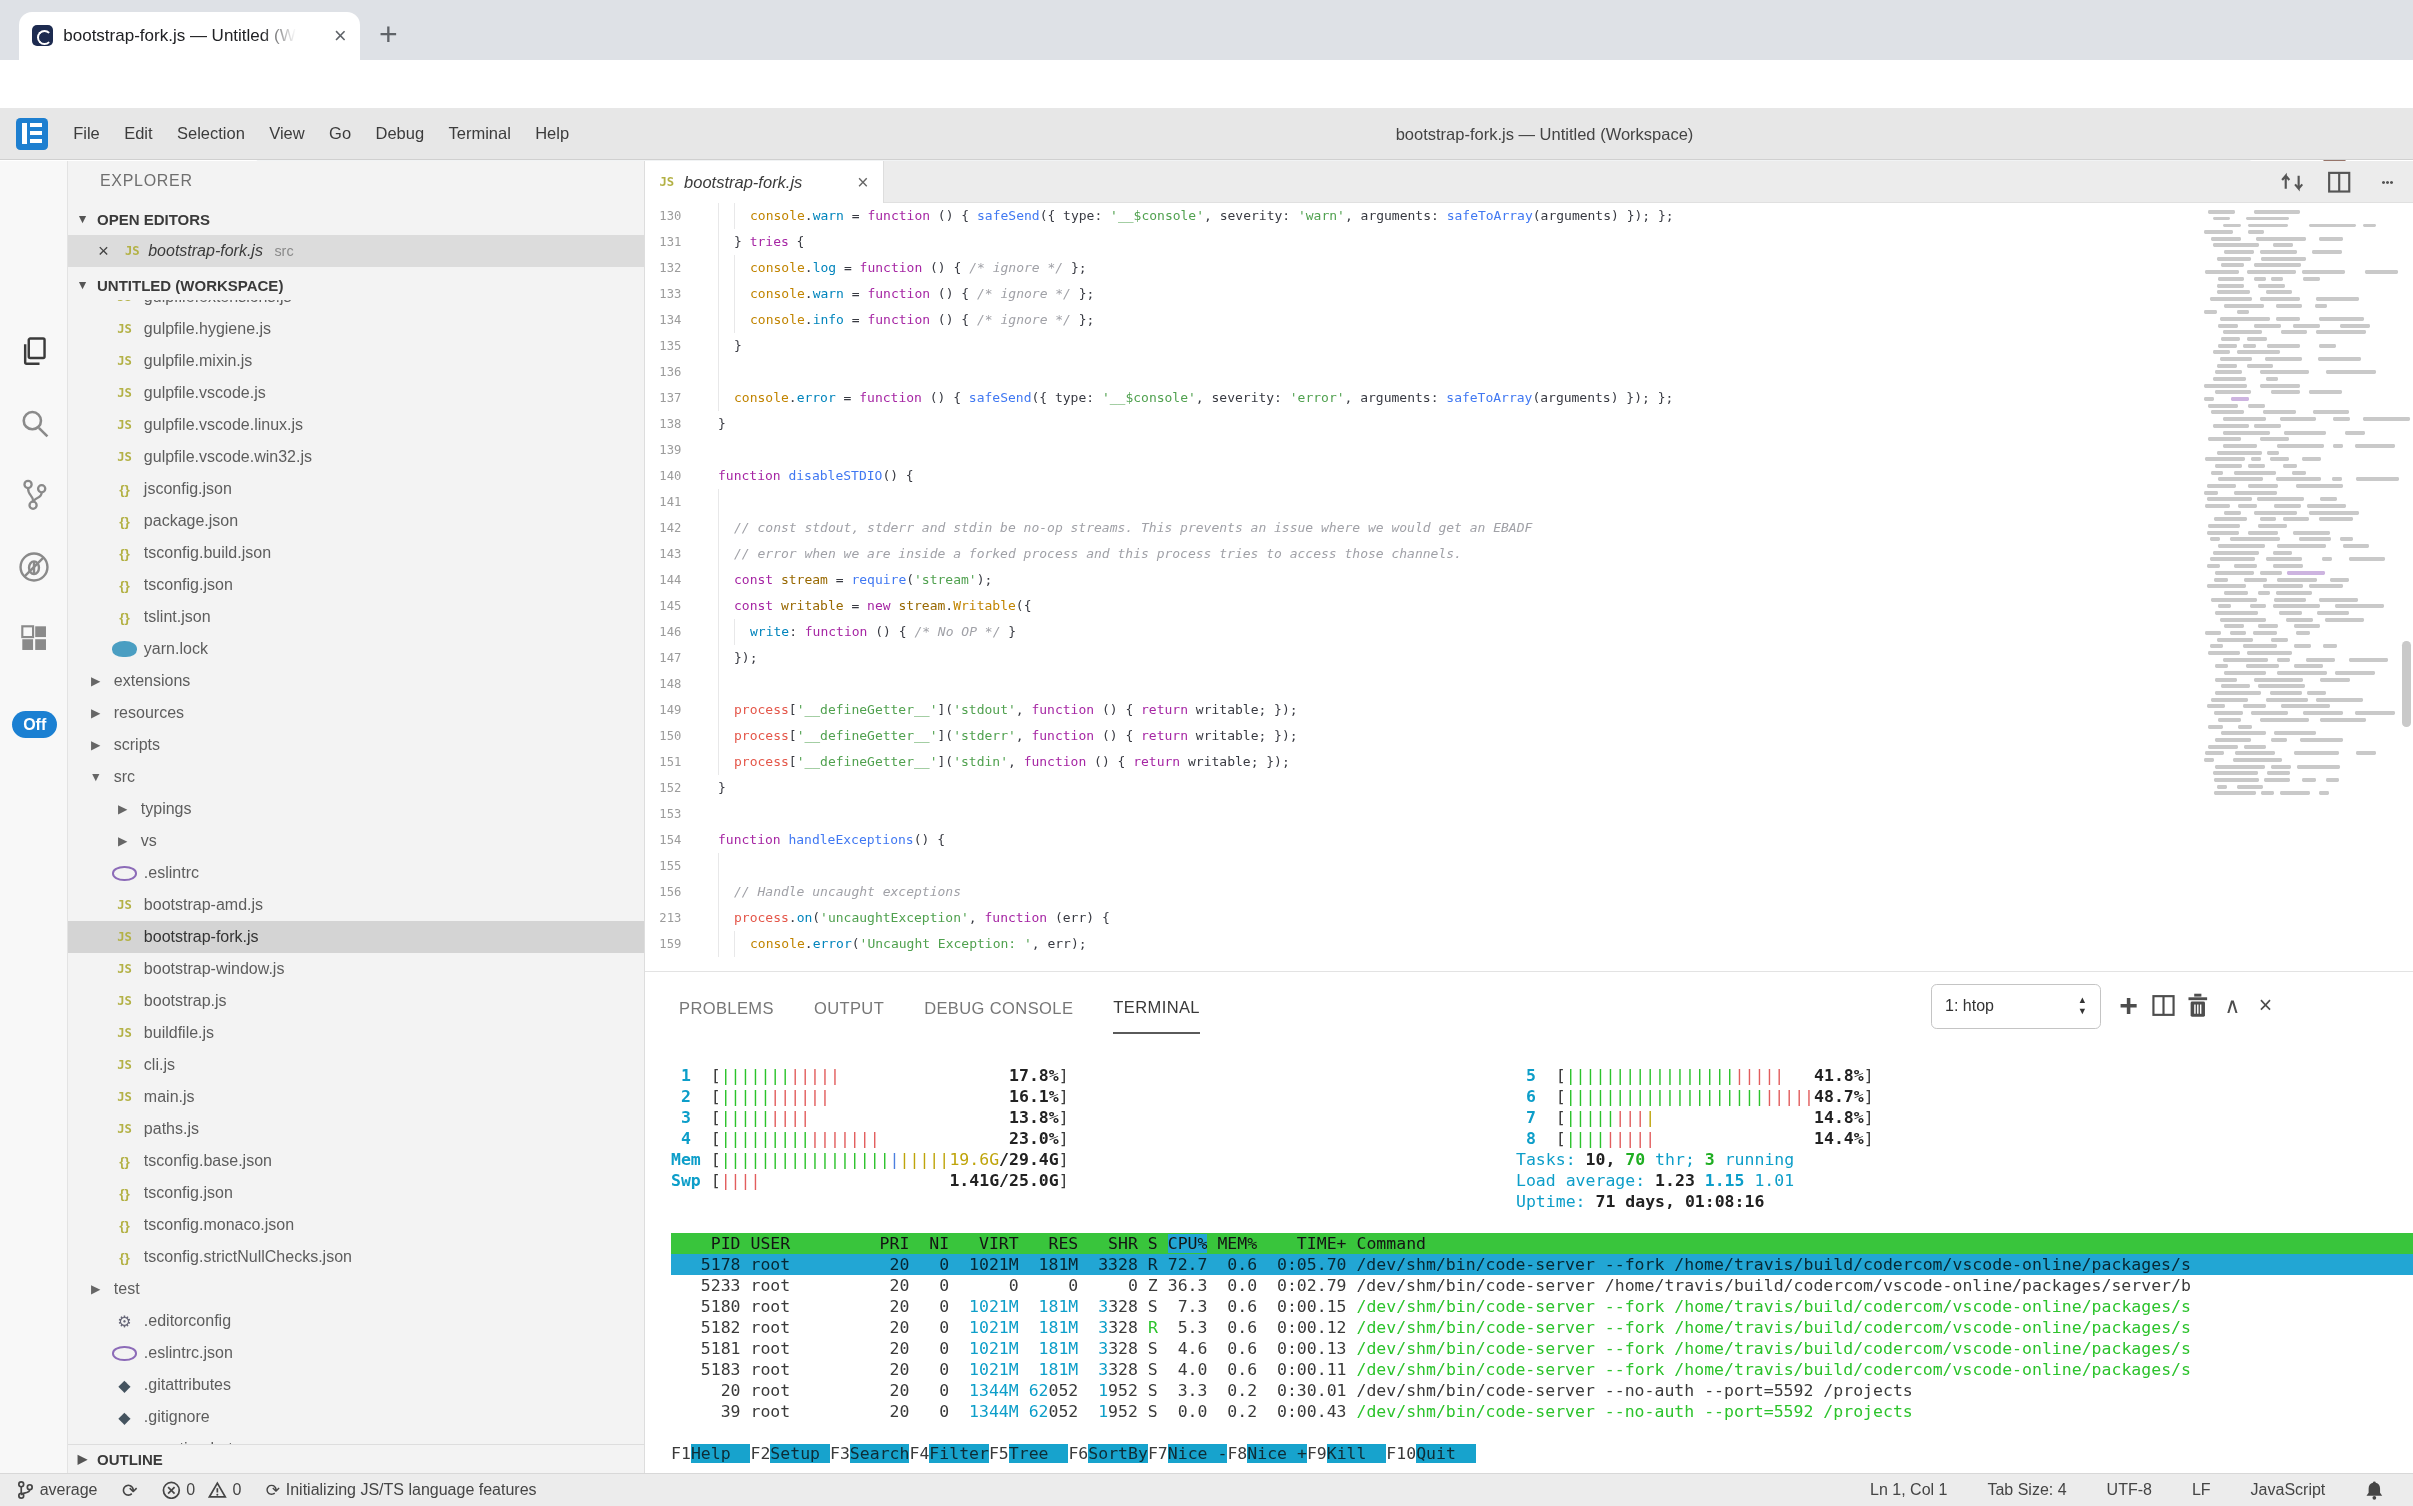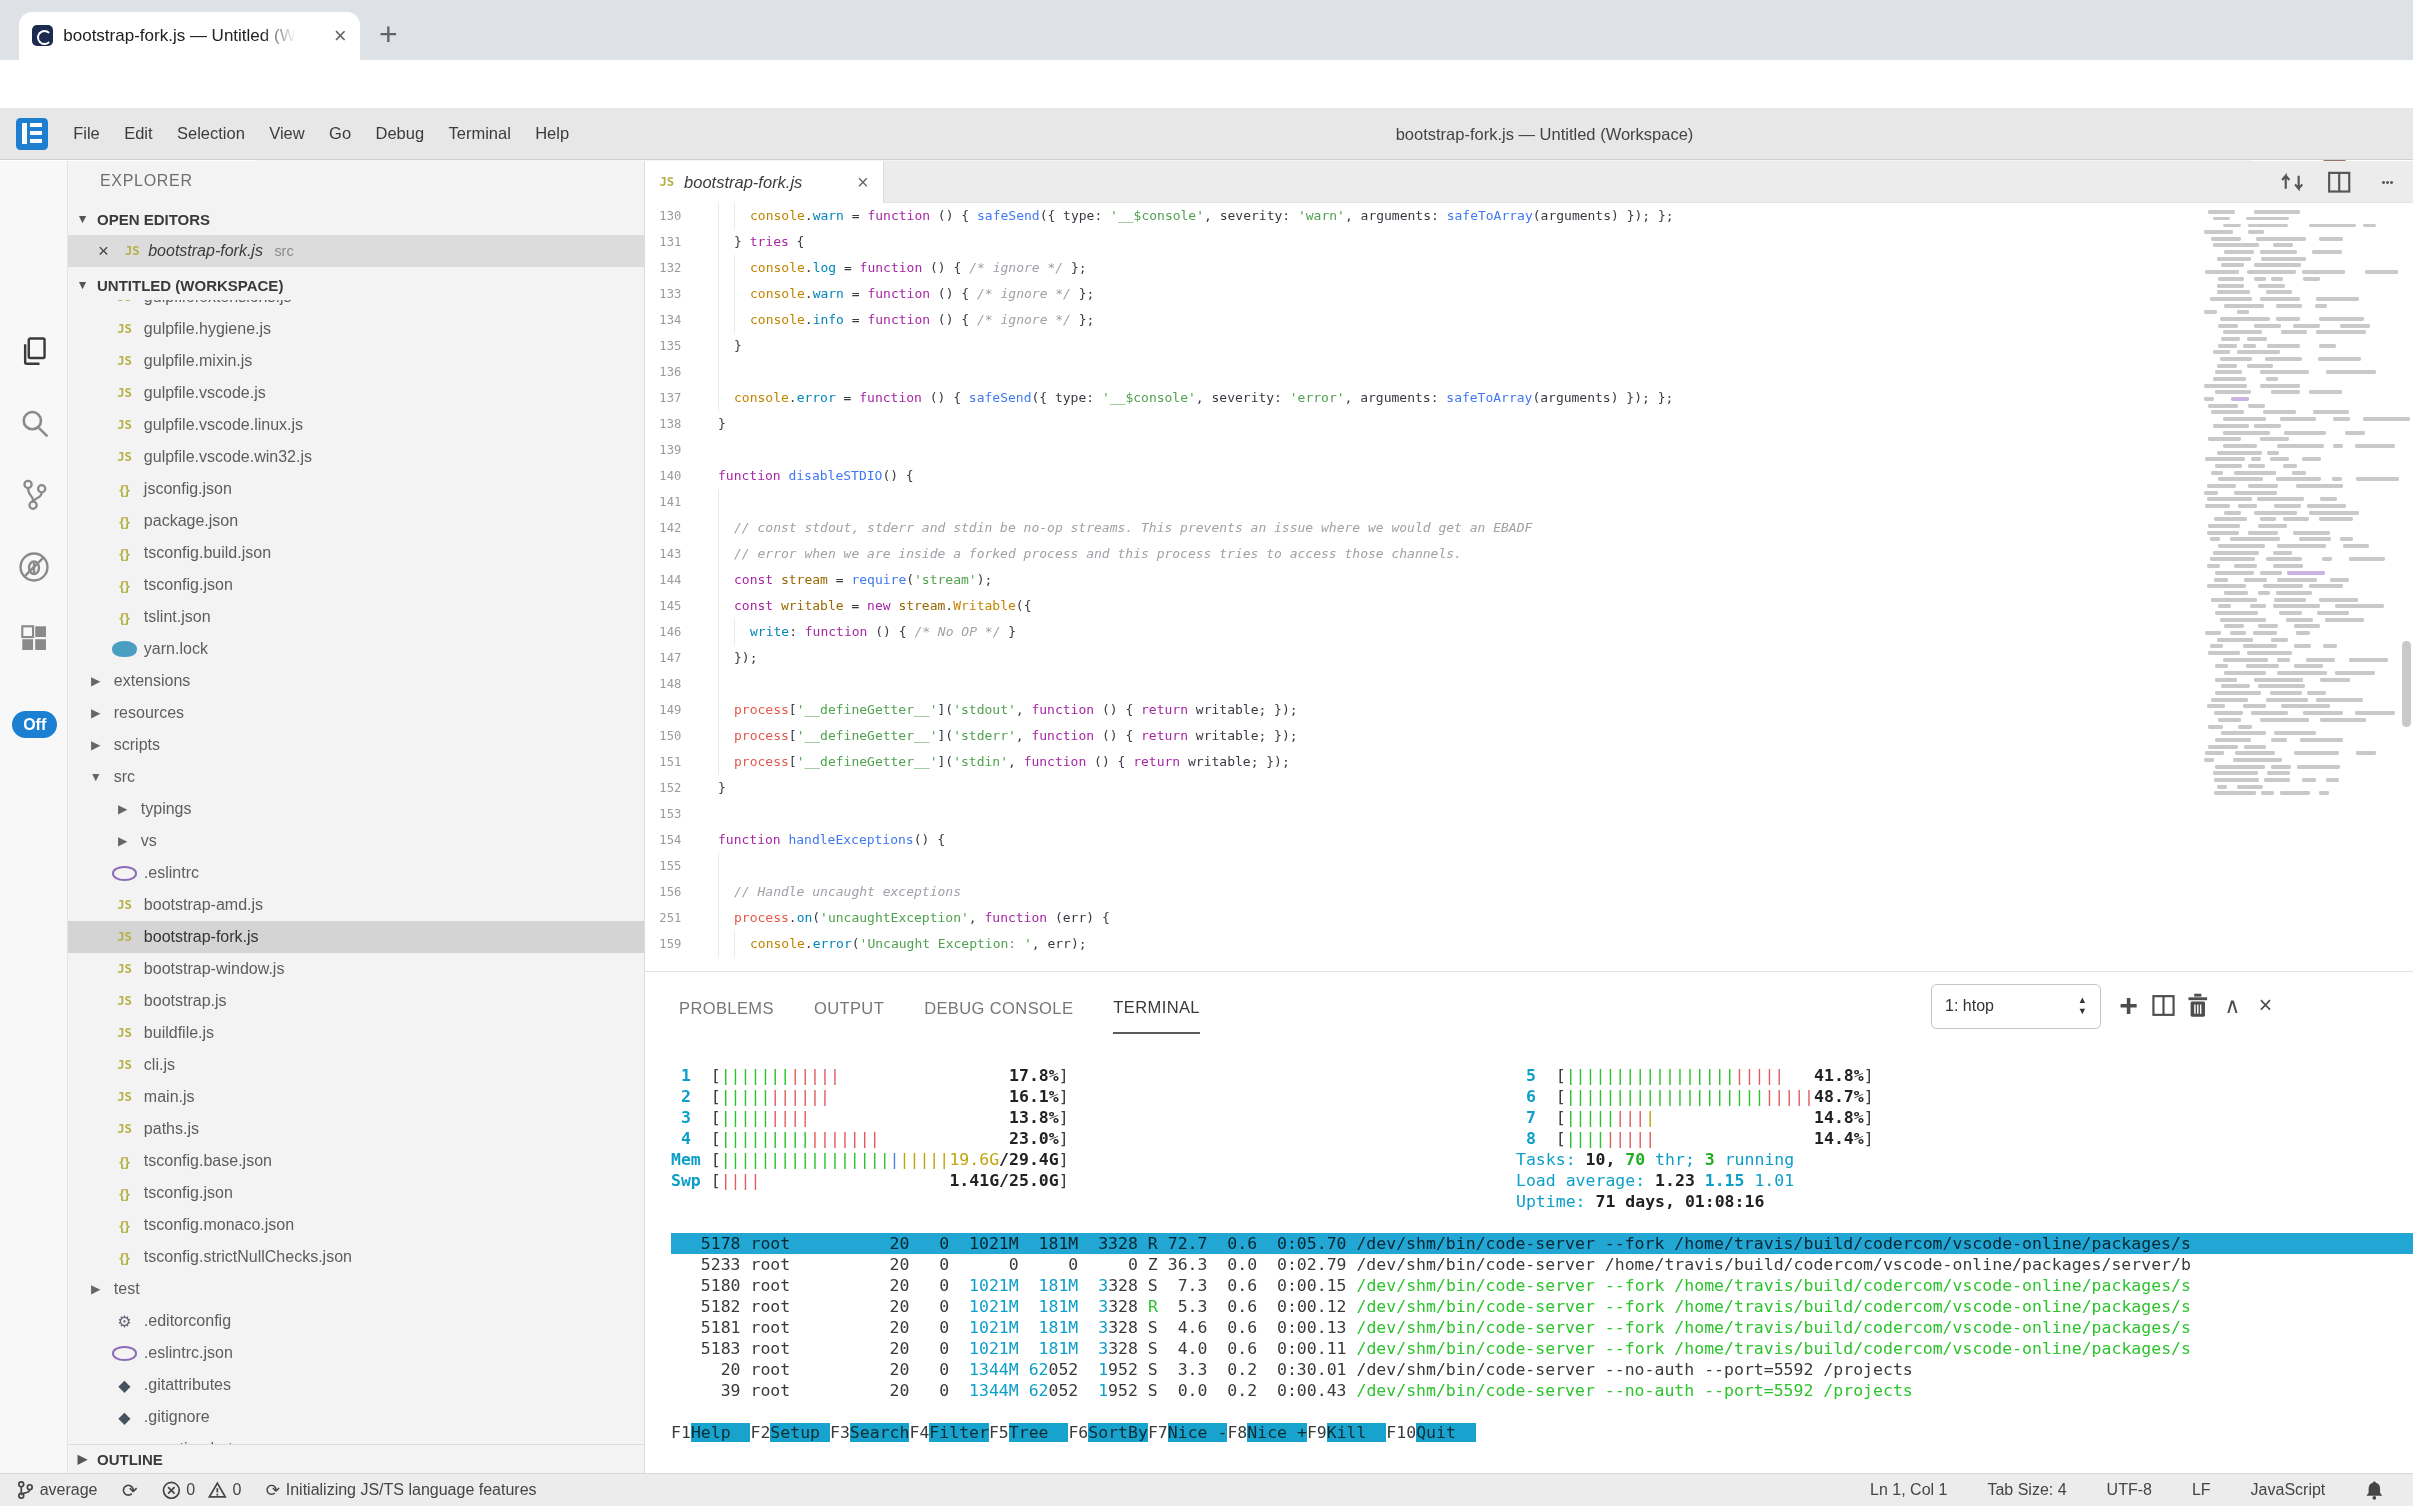--- a/index.html
+++ b/index.html
@@ -452,21 +452,21 @@
       <div class="cline"><span class="ln">147</span><span class="ctext"><span class="guide"></span><span class="c-p">});</span></span></div>
       <div class="cline"><span class="ln">148</span><span class="ctext"><span class="guide"></span></span></div>
       <div class="cline"><span class="ln">149</span><span class="ctext"><span class="guide"></span><span class="c-red">process</span><span class="c-p">[</span><span class="c-str">'__defineGetter__'</span><span class="c-p">](</span><span class="c-str">'stdout'</span><span class="c-p">, </span><span class="c-k">function</span><span class="c-p"> () { </span><span class="c-k">return</span><span class="c-p"> writable; });</span></span></div>
       <div class="cline"><span class="ln">150</span><span class="ctext"><span class="guide"></span><span class="c-red">process</span><span class="c-p">[</span><span class="c-str">'__defineGetter__'</span><span class="c-p">](</span><span class="c-str">'stderr'</span><span class="c-p">, </span><span class="c-k">function</span><span class="c-p"> () { </span><span class="c-k">return</span><span class="c-p"> writable; });</span></span></div>
       <div class="cline"><span class="ln">151</span><span class="ctext"><span class="guide"></span><span class="c-red">process</span><span class="c-p">[</span><span class="c-str">'__defineGetter__'</span><span class="c-p">](</span><span class="c-str">'stdin'</span><span class="c-p">, </span><span class="c-k">function</span><span class="c-p"> () { </span><span class="c-k">return</span><span class="c-p"> writable; });</span></span></div>
       <div class="cline"><span class="ln">152</span><span class="ctext"><span class="c-p">}</span></span></div>
       <div class="cline"><span class="ln">153</span><span class="ctext"></span></div>
       <div class="cline"><span class="ln">154</span><span class="ctext"><span class="c-k">function</span><span class="c-p"> </span><span class="c-fn">handleExceptions</span><span class="c-p">() {</span></span></div>
       <div class="cline"><span class="ln">155</span><span class="ctext"><span class="guide"></span></span></div>
       <div class="cline"><span class="ln">156</span><span class="ctext"><span class="guide"></span><span class="c-com">// Handle uncaught exceptions</span></span></div>
-      <div class="cline"><span class="ln">251</span><span class="ctext"><span class="guide"></span><span class="c-red">process</span><span class="c-p">.</span><span class="c-prop">on</span><span class="c-p">(</span><span class="c-str">'uncaughtException'</span><span class="c-p">, </span><span class="c-k">function</span><span class="c-p"> (err) {</span></span></div>
+      <div class="cline"><span class="ln">213</span><span class="ctext"><span class="guide"></span><span class="c-red">process</span><span class="c-p">.</span><span class="c-prop">on</span><span class="c-p">(</span><span class="c-str">'uncaughtException'</span><span class="c-p">, </span><span class="c-k">function</span><span class="c-p"> (err) {</span></span></div>
       <div class="cline"><span class="ln">159</span><span class="ctext"><span class="guide"></span><span class="guide"></span><span class="c-obj">console</span><span class="c-p">.</span><span class="c-prop">error</span><span class="c-p">(</span><span class="c-str">'Uncaught Exception: '</span><span class="c-p">, err);</span></span></div>
     </div>
   <div id="minimap">
       <div id="mm-canvas">
         <div class="mmrow" style="top: 0px; left: 7.2px; width: 27px; background: rgb(201, 201, 201);"></div>
         <div class="mmrow" style="top: 0px; left: 53px; width: 46px; background: rgb(201, 201, 201);"></div>
         <div class="mmrow" style="top: 6.7px; left: 11.5px; width: 17px; background: rgb(201, 201, 201);"></div>
         <div class="mmrow" style="top: 6.7px; left: 45px; width: 43px; background: rgb(201, 201, 201);"></div>
         <div class="mmrow" style="top: 13.4px; left: 21.6px; width: 18.7px; background: rgb(201, 201, 201);"></div>
         <div class="mmrow" style="top: 13.4px; left: 47px; width: 40px; background: rgb(201, 201, 201);"></div>
@@ -760,20 +760,21 @@
   <div class="ptool" style="left:1604px;font-size:23px">×</div>
   <div id="term">
       <div class="tline mL"><span class="t-cyb"> 1  </span><span class="t-fg">[</span><span class="meter "><span class="bars"><span class="t-g">|||||||</span><span class="t-r">|||||</span></span><span class="t-fgb">17.8%</span></span><span class="t-fg">]</span><span class="rcol mR"><span class="t-cyb"> 5  </span><span class="t-fg">[</span><span class="meter "><span class="bars"><span class="t-g">|||||||||||||||||</span><span class="t-r">|||||</span></span><span class="t-fgb">41.8%</span></span><span class="t-fg">]</span></span></div>
       <div class="tline mL"><span class="t-cyb"> 2  </span><span class="t-fg">[</span><span class="meter "><span class="bars"><span class="t-g">|||||</span><span class="t-r">||||||</span></span><span class="t-fgb">16.1%</span></span><span class="t-fg">]</span><span class="rcol mR"><span class="t-cyb"> 6  </span><span class="t-fg">[</span><span class="meter "><span class="bars"><span class="t-g">||||||||||||||||||||</span><span class="t-r">|||||</span></span><span class="t-fgb">48.7%</span></span><span class="t-fg">]</span></span></div>
       <div class="tline mL"><span class="t-cyb"> 3  </span><span class="t-fg">[</span><span class="meter "><span class="bars"><span class="t-g">|||||</span><span class="t-r">||||</span></span><span class="t-fgb">13.8%</span></span><span class="t-fg">]</span><span class="rcol mR"><span class="t-cyb"> 7  </span><span class="t-fg">[</span><span class="meter "><span class="bars"><span class="t-g">|||||</span><span class="t-r">|||</span><span class="t-y">|</span></span><span class="t-fgb">14.8%</span></span><span class="t-fg">]</span></span></div>
       <div class="tline mL"><span class="t-cyb"> 4  </span><span class="t-fg">[</span><span class="meter "><span class="bars"><span class="t-g">|||||||||</span><span class="t-r">|||||||</span></span><span class="t-fgb">23.0%</span></span><span class="t-fg">]</span><span class="rcol mR"><span class="t-cyb"> 8  </span><span class="t-fg">[</span><span class="meter "><span class="bars"><span class="t-g">||||</span><span class="t-r">|||||</span></span><span class="t-fgb">14.4%</span></span><span class="t-fg">]</span></span></div>
       <div class="tline mL"><span class="t-cyb">Mem </span><span class="t-fg">[</span><span class="meter "><span class="bars"><span class="t-g">|||||||||||||||||</span><span class="t-bl">|</span><span class="t-y">|||||</span></span><span class="t-y">19.6G</span><span class="t-fgb">/29.4G</span></span><span class="t-fg">]</span><span class="rcol mR"><span class="t-cy">Tasks: </span><span class="t-fgb">10, </span><span class="t-gb">70</span><span class="t-cy"> thr; </span><span class="t-gb">3</span><span class="t-cy"> running</span></span></div>
       <div class="tline mL"><span class="t-cyb">Swp </span><span class="t-fg">[</span><span class="meter "><span class="bars"><span class="t-r">||||</span></span><span class="t-fgb">1.41G/25.0G</span></span><span class="t-fg">]</span><span class="rcol mR"><span class="t-cy">Load average: </span><span class="t-fgb">1.23 </span><span class="t-cyb">1.15 </span><span class="t-cy">1.01</span></span></div>
       <div class="tline mL"><span class="rcol mR"><span class="t-cy">Uptime: </span><span class="t-fgb">71 days, 01:08:16</span></span></div>
       <div class="tline"></div>
+      <div class="tline hdr"><span class="t-hdr">    PID USER         PRI  NI   VIRT   RES   SHR S </span><span class="t-hdrsel">CPU%</span><span class="t-hdr"> MEM%    TIME+ Command</span></div>
       <div class="tline sel"><span class="t-fg">   5178 root          20   0  1021M  181M  3328 R 72.7  0.6  0:05.70 /dev/shm/bin/code-server --fork /home/travis/build/codercom/vscode-online/packages/s</span></div>
       <div class="tline"><span class="t-fg">   5233 root          20   0      0     0     0 Z 36.3  0.0  0:02.79 /dev/shm/bin/code-server /home/travis/build/codercom/vscode-online/packages/server/b</span></div>
       <div class="tline"><span class="t-fg">   5180 root          20   0  </span><span class="t-cy">1021M</span><span class="t-fg">  </span><span class="t-cy">181M</span><span class="t-fg">  </span><span class="t-cy">3</span><span class="t-fg">328 S  7.3  0.6  0:00.15 </span><span class="t-g">/dev/shm/bin/code-server --fork /home/travis/build/codercom/vscode-online/packages/s</span></div>
       <div class="tline"><span class="t-fg">   5182 root          20   0  </span><span class="t-cy">1021M</span><span class="t-fg">  </span><span class="t-cy">181M</span><span class="t-fg">  </span><span class="t-cy">3</span><span class="t-fg">328 </span><span class="t-g">R</span><span class="t-fg">  5.3  0.6  0:00.12 </span><span class="t-g">/dev/shm/bin/code-server --fork /home/travis/build/codercom/vscode-online/packages/s</span></div>
       <div class="tline"><span class="t-fg">   5181 root          20   0  </span><span class="t-cy">1021M</span><span class="t-fg">  </span><span class="t-cy">181M</span><span class="t-fg">  </span><span class="t-cy">3</span><span class="t-fg">328 S  4.6  0.6  0:00.13 </span><span class="t-g">/dev/shm/bin/code-server --fork /home/travis/build/codercom/vscode-online/packages/s</span></div>
       <div class="tline"><span class="t-fg">   5183 root          20   0  </span><span class="t-cy">1021M</span><span class="t-fg">  </span><span class="t-cy">181M</span><span class="t-fg">  </span><span class="t-cy">3</span><span class="t-fg">328 S  4.0  0.6  0:00.11 </span><span class="t-g">/dev/shm/bin/code-server --fork /home/travis/build/codercom/vscode-online/packages/s</span></div>
       <div class="tline"><span class="t-fg">     20 root          20   0  </span><span class="t-cy">1344M</span><span class="t-fg"> </span><span class="t-cy">62</span><span class="t-fg">052  </span><span class="t-cy">1</span><span class="t-fg">952 S  3.3  0.2  0:30.01 </span><span class="t-fg">/dev/shm/bin/code-server --no-auth --port=5592 /projects</span></div>
       <div class="tline"><span class="t-fg">     39 root          20   0  </span><span class="t-cy">1344M</span><span class="t-fg"> </span><span class="t-cy">62</span><span class="t-fg">052  </span><span class="t-cy">1</span><span class="t-fg">952 S  0.0  0.2  0:00.43 </span><span class="t-g">/dev/shm/bin/code-server --no-auth --port=5592 /projects</span></div>
       <div class="tline"></div>
       <div class="tline"><span class="t-fg">F1</span><span class="t-fnk">Help  </span><span class="t-fg">F2</span><span class="t-fnk">Setup </span><span class="t-fg">F3</span><span class="t-fnk">Search</span><span class="t-fg">F4</span><span class="t-fnk">Filter</span><span class="t-fg">F5</span><span class="t-fnk">Tree  </span><span class="t-fg">F6</span><span class="t-fnk">SortBy</span><span class="t-fg">F7</span><span class="t-fnk">Nice -</span><span class="t-fg">F8</span><span class="t-fnk">Nice +</span><span class="t-fg">F9</span><span class="t-fnk">Kill  </span><span class="t-fg">F10</span><span class="t-fnk">Quit  </span></div>

